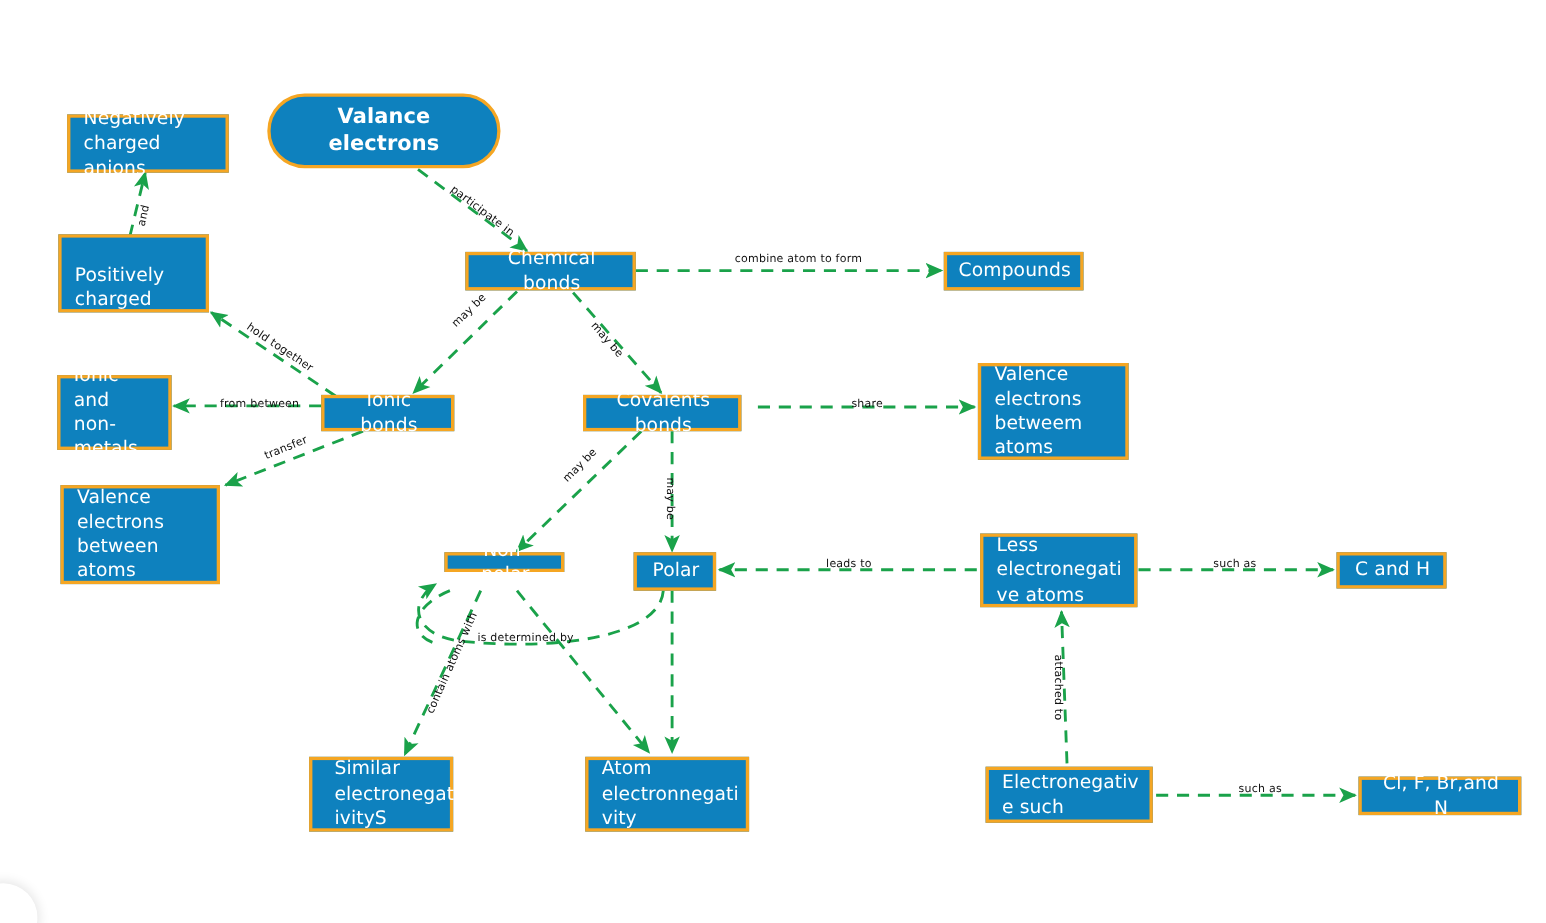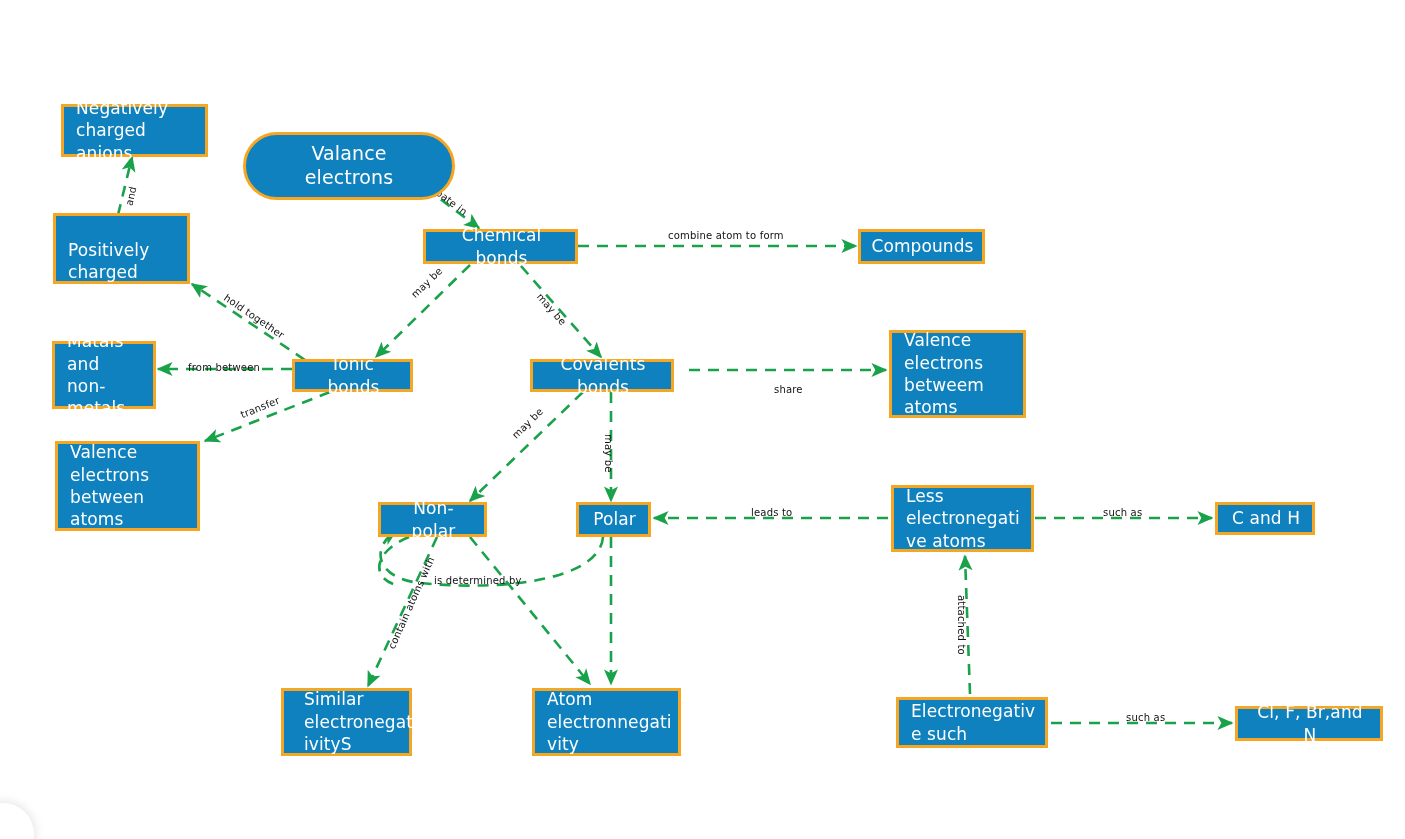--- a/index.html
+++ b/index.html
@@ -45,28 +45,27 @@
     color: #FFFFFF;
     font-size: 17px;
     line-height: 1.32;
     padding: 6px 10px 6px 12px;
     display: flex;
     align-items: center;
     letter-spacing: 0.1px;
   }
   .node.root {
     border-radius: 34px;
-    font-weight: normal;
+    font-weight: bold;
     font-size: 19px;
     justify-content: center;
     text-align: center;
     line-height: 1.25;
     padding: 6px 14px;
     border-width: 3px;
-    margin-top: 47px;
   }
   .node.center {
     justify-content: center;
     text-align: center;
   }
   .edge-label {
     position: absolute;
     font-family: "DejaVu Sans", "Liberation Sans", sans-serif;
     font-size: 10px;
     color: #111111;
@@ -140,25 +139,25 @@
   <div class="edge-label" style="left:414px; top:167px; transform: rotate(37deg);">participate in</div>
 
   <div class="edge-label" style="left:668px; top:230px;">combine atom  to form</div>
 
   <div class="edge-label" style="left:409px; top:292px; transform: rotate(-44deg);">may be</div>
 
   <div class="edge-label" style="left:543px; top:291px; transform: rotate(49deg);">may be</div>
 
   <div class="edge-label" style="left:228px; top:292px; transform: rotate(34deg);">hold together</div>
 
-  <div class="edge-label" style="left:188px; top:362px;">from  between</div>
+  <div class="edge-label" style="left:200px; top:362px;">from  between</div>
 
   <div class="edge-label" style="left:239px; top:410px; transform: rotate(-22deg);">transfer</div>
 
-  <div class="edge-label" style="left:774px; top:362px;margin-top:22px;">share</div>
+  <div class="edge-label" style="left:774px; top:362px;">share</div>
 
   <div class="edge-label" style="left:510px; top:433px; transform: rotate(-45deg);">may be</div>
 
   <div class="edge-label" style="left:614px; top:434px; transform: rotate(90deg);">may be</div>
 
   <div class="edge-label" style="left:386px; top:646px; transform: rotate(-66deg);">contain atoms with</div>
 
   <div class="edge-label" style="left:434px; top:575px;">is determined by</div>
 
   <div class="edge-label" style="left:751px; top:507px;">leads to</div>
@@ -187,21 +186,21 @@
 
   <div class="node center" style="left:423px; top:229px; width:155px; height:35px;">
     <span style="white-space:pre-line;">Chemical bonds</span>
   </div>
 
   <div class="node center" style="left:858px; top:229px; width:127px; height:35px;">
     <span style="white-space:pre-line;">Compounds</span>
   </div>
 
   <div class="node" style="left:52px; top:341px; width:104px; height:68px;">
-    <span style="white-space:pre-line;">Matals
+    <span style="white-space:pre-line;">Ionic
 and non-
 metals</span>
   </div>
 
   <div class="node center" style="left:292px; top:359px; width:121px; height:33px;">
     <span style="white-space:pre-line;">Ionic bonds</span>
   </div>
 
   <div class="node center" style="left:530px; top:359px; width:144px; height:33px;">
     <span style="white-space:pre-line;">Covalents bonds</span>
@@ -214,21 +213,21 @@
 atoms</span>
   </div>
 
   <div class="node" style="left:889px; top:330px; width:137px; height:88px;">
     <span style="white-space:pre-line;">Valence
 electrons
 betweem
 atoms</span>
   </div>
 
-  <div class="node center" style="left:378px; top:502px; width:109px; height:35px;">
+  <div class="node center" style="left:404px; top:502px; width:109px; height:18px;">
     <span style="white-space:pre-line;">Non-polar</span>
   </div>
 
   <div class="node center" style="left:576px; top:502px; width:75px; height:35px;">
     <span style="white-space:pre-line;">Polar</span>
   </div>
 
   <div class="node" style="left:891px; top:485px; width:143px; height:67px;">
     <span style="white-space:pre-line;">Less
 electronegati

